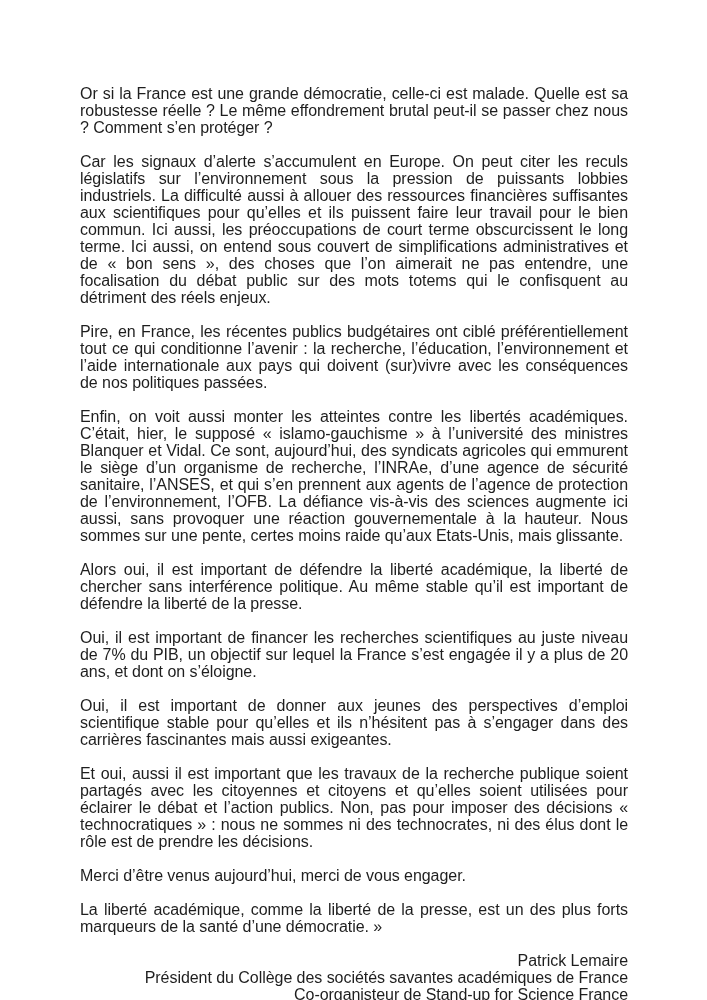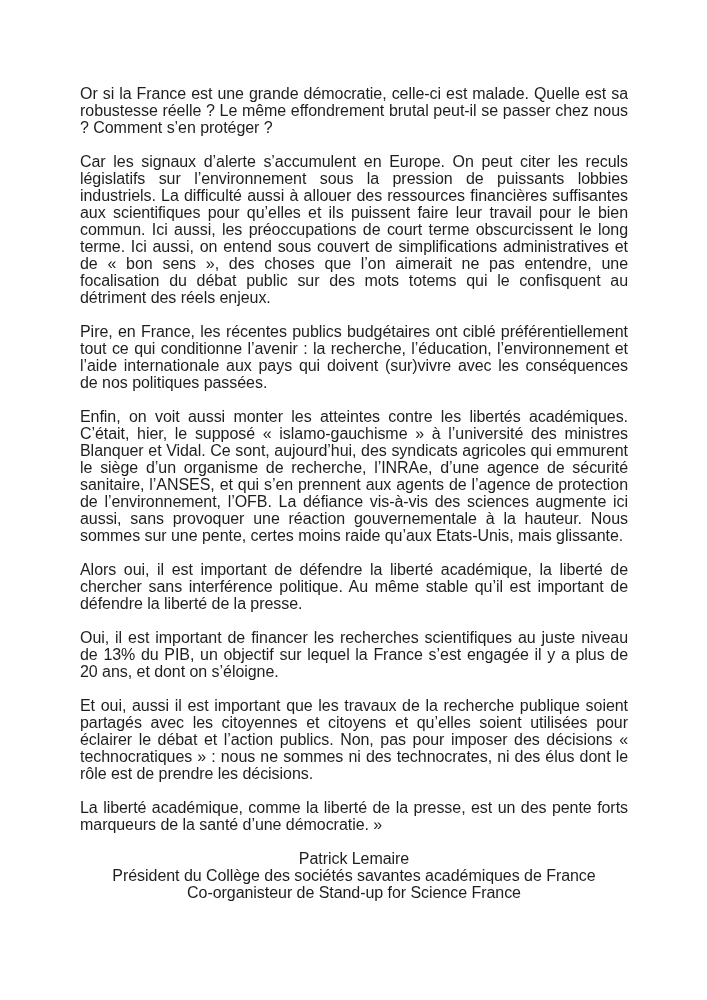--- a/index.html
+++ b/index.html
@@ -26,33 +26,35 @@
     }
     .para {
       margin: 0 0 17px 0;
       text-align: justify;
     }
     .signature {
       margin: 0;
     }
     .signature .line {
       display: block;
-      text-align: center;
+      text-align: right;
     }
   </style>
 </head>
 <body>
 
 <div class="page">
   <p class="para">Or si la France est une grande démocratie, celle-ci est malade. Quelle est sa robustesse réelle ? Le même effondrement brutal peut-il se passer chez nous ? Comment s’en protéger ?</p>
   <p class="para">Car les signaux d’alerte s’accumulent en Europe. On peut citer les reculs législatifs sur l’environnement sous la pression de puissants lobbies industriels. La difficulté aussi à allouer des ressources financières suffisantes aux scientifiques pour qu’elles et ils puissent faire leur travail pour le bien commun. Ici aussi, les préoccupations de court terme obscurcissent le long terme. Ici aussi, on entend sous couvert de simplifications administratives et de « bon sens », des choses que l’on aimerait ne pas entendre, une focalisation du débat public sur des mots totems qui le confisquent au détriment des réels enjeux.</p>
   <p class="para">Pire, en France, les récentes publics budgétaires ont ciblé préférentiellement tout ce qui conditionne l’avenir : la recherche, l’éducation, l’environnement et l’aide internationale aux pays qui doivent (sur)vivre avec les conséquences de nos politiques passées.</p>
   <p class="para">Enfin, on voit aussi monter les atteintes contre les libertés académiques. C’était, hier, le supposé « islamo-gauchisme » à l’université des ministres Blanquer et Vidal. Ce sont, aujourd’hui, des syndicats agricoles qui emmurent le siège d’un organisme de recherche, l’INRAe, d’une agence de sécurité sanitaire, l’ANSES, et qui s’en prennent aux agents de l’agence de protection de l’environnement, l’OFB. La défiance vis-à-vis des sciences augmente ici aussi, sans provoquer une réaction gouvernementale à la hauteur. Nous sommes sur une pente, certes moins raide qu’aux Etats-Unis, mais glissante.</p>
   <p class="para">Alors oui, il est important de défendre la liberté académique, la liberté de chercher sans interférence politique. Au même stable qu’il est important de défendre la liberté de la presse.</p>
-  <p class="para">Oui, il est important de financer les recherches scientifiques au juste niveau de 13% du PIB, un objectif sur lequel la France s’est engagée il y a plus de 20 ans, et dont on s’éloigne.</p>
+  <p class="para">Oui, il est important de financer les recherches scientifiques au juste niveau de 7% du PIB, un objectif sur lequel la France s’est engagée il y a plus de 20 ans, et dont on s’éloigne.</p>
+  <p class="para">Oui, il est important de donner aux jeunes des perspectives d’emploi scientifique stable pour qu’elles et ils n’hésitent pas à s’engager dans des carrières fascinantes mais aussi exigeantes.</p>
   <p class="para">Et oui, aussi il est important que les travaux de la recherche publique soient partagés avec les citoyennes et citoyens et qu’elles soient utilisées pour éclairer le débat et l’action publics. Non, pas pour imposer des décisions « technocratiques » : nous ne sommes ni des technocrates, ni des élus dont le rôle est de prendre les décisions.</p>
-  <p class="para">La liberté académique, comme la liberté de la presse, est un des pente forts marqueurs de la santé d’une démocratie. »</p>
+  <p class="para">Merci d’être venus aujourd’hui, merci de vous engager.</p>
+  <p class="para">La liberté académique, comme la liberté de la presse, est un des plus forts marqueurs de la santé d’une démocratie. »</p>
   <div class="signature">
     <span class="line">Patrick Lemaire</span>
     <span class="line">Président du Collège des sociétés savantes académiques de France</span>
     <span class="line">Co-organisteur de Stand-up for Science France</span>
   </div>
 </div>
 
 </body></html>

